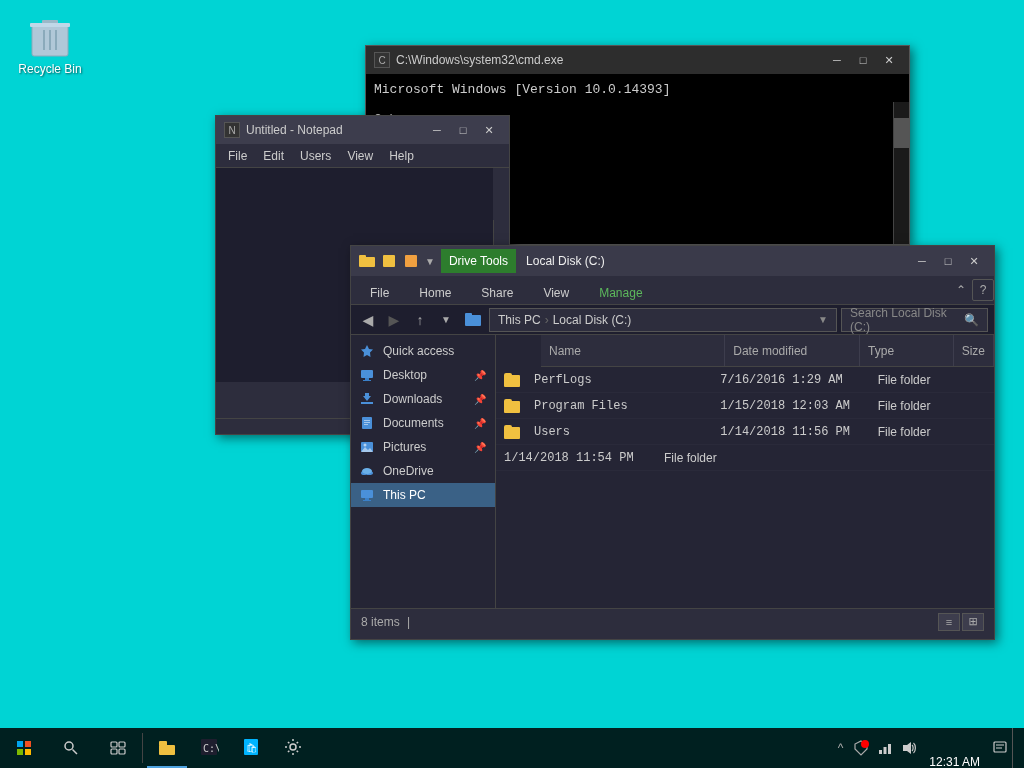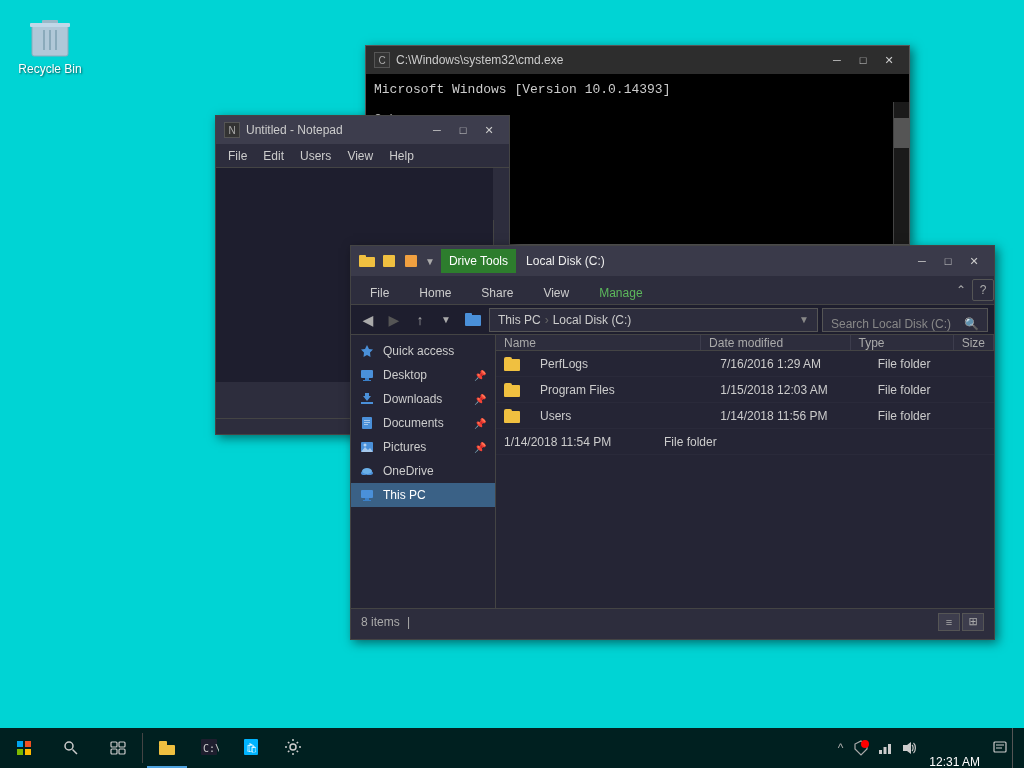--- a/index.html
+++ b/index.html
@@ -296,29 +296,29 @@
       background: #2d2d3d;
       height: 24px;
       padding: 0 8px;
       color: #ccc;
       font-size: 12px;
       gap: 4px;
       border: 1px solid #555;
     }
     .address-separator { color: #666; }
     .search-box {
-      width: 166px;
+      width: 147px;
       height: 24px;
       background: #2d2d3d;
       border: 1px solid #555;
       color: #ccc;
       padding: 0 8px;
       font-size: 12px;
       display: flex;
-      align-items: flex-end;
+      align-items: center;
       justify-content: space-between;
     }
     .search-icon-sm { color: #aaa; font-size: 12px; }
 
     
     .explorer-body {
       display: flex;
       height: calc(100% - 120px);
     }
     .explorer-sidebar {
@@ -355,22 +355,23 @@
     
     .explorer-main {
       flex: 1;
       background: #252535;
       overflow: hidden;
     }
     .file-list-header {
       display: flex;
       background: #2d2d3d;
       border-bottom: 1px solid #444;
-      height: 16px;
-      align-items: center;
+      height: 32px;
+      align-items: center;
+      margin-left: 45px;
     }
     .col-header {
       padding: 0 8px;
       color: #aaa;
       font-size: 12px;
       height: 100%;
       display: flex;
       align-items: center;
       cursor: pointer;
       border-right: 1px solid #3d3d4d;
@@ -391,23 +392,24 @@
     .file-cell {
       padding: 0 8px;
       color: #ccc;
       font-size: 12px;
       height: 100%;
       display: flex;
       align-items: center;
     }
     .file-cell.name-cell {
       width: 220px;
-      gap: 20px;
-    }
-    .file-cell.date-cell { width: 160px; }
+      gap: 14px;
+      font-family: Liberation Mono, monospace;
+    }
+    .file-cell.date-cell { width: 160px; font-family: Liberation Mono, monospace; }
     .file-cell.type-cell { width: 110px; }
     .file-cell.size-cell { flex: 1; }
 
     .folder-icon {
       width: 16px;
       height: 14px;
       position: relative;
       flex-shrink: 0;
     }
     .folder-icon::before {

